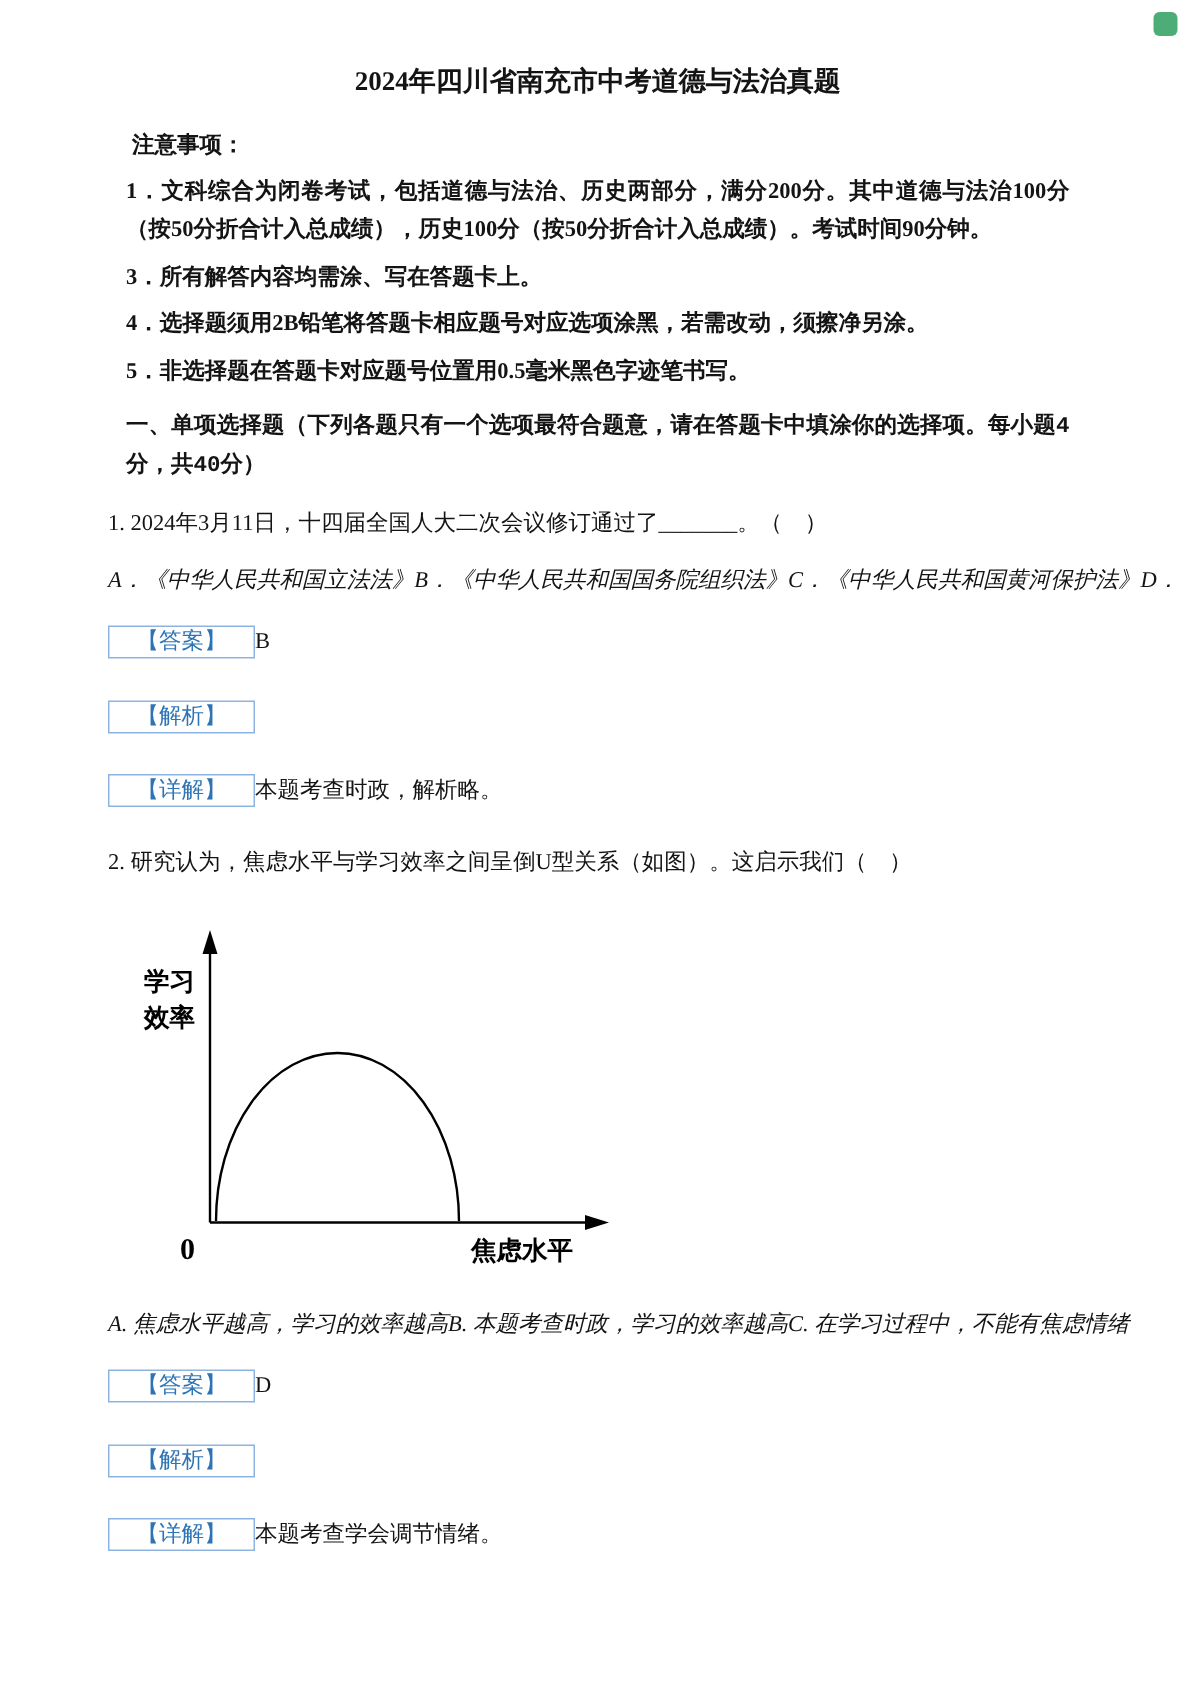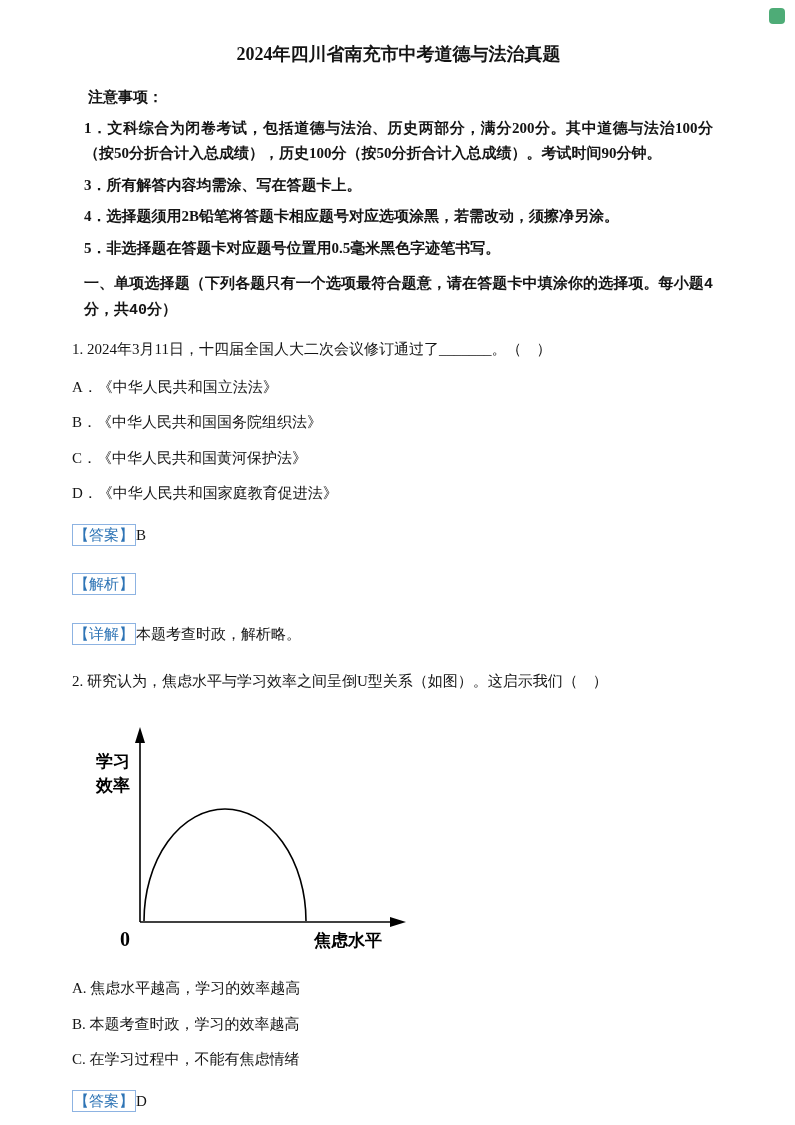--- a/index.html
+++ b/index.html
@@ -18,26 +18,26 @@
   }
   h1.title {
     font-size:18px; font-weight:bold; text-align:center;
     margin:0 0 14px 0; line-height:1.4;
   }
   p { margin:0; }
   .notice-head { font-weight:bold; margin:4px 16px 2px; }
   .notice-item { font-weight:bold; text-align:justify; margin:3px 12px; }
   .section-head { font-weight:bold; text-align:justify; margin:8px 12px 4px;font-family:Liberation Mono, monospace; }
   .stem { margin:10px 0 6px; }
-  .opts { display:grid; grid-template-columns:1fr; row-gap:10px; margin:6px 0 4px; }
+  .opts { display:grid; grid-template-columns:1fr 1fr 1fr 1fr; row-gap:10px; margin:6px 0 4px;font-style:italic; }
   .opt { white-space:nowrap; }
   .ans-line { margin:12px 0; }
   .tag {
     color:#2e74b5; border:1px solid #8db3e2;
-    display:inline-block; line-height:1.35; padding:0 1px;
+    display:inline-block; line-height:1.35; padding:0 18px;
   }
   .chart-wrap { margin:16px 0 10px 10px; }
   svg text { font-family:"Liberation Serif","DejaVu Serif",serif; }
 </style>
 </head>
 <body>
 
 <div class="page">
 
   <div class="site-logo"></div>

